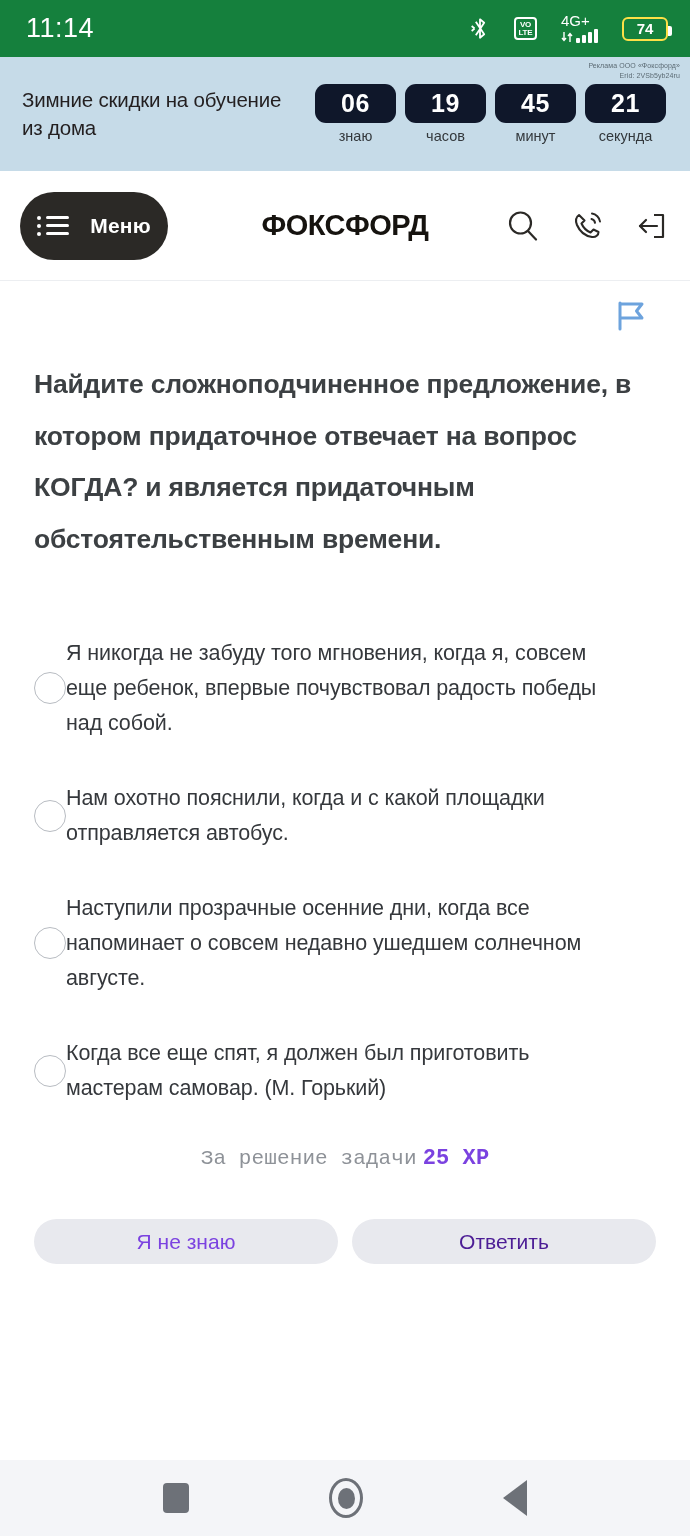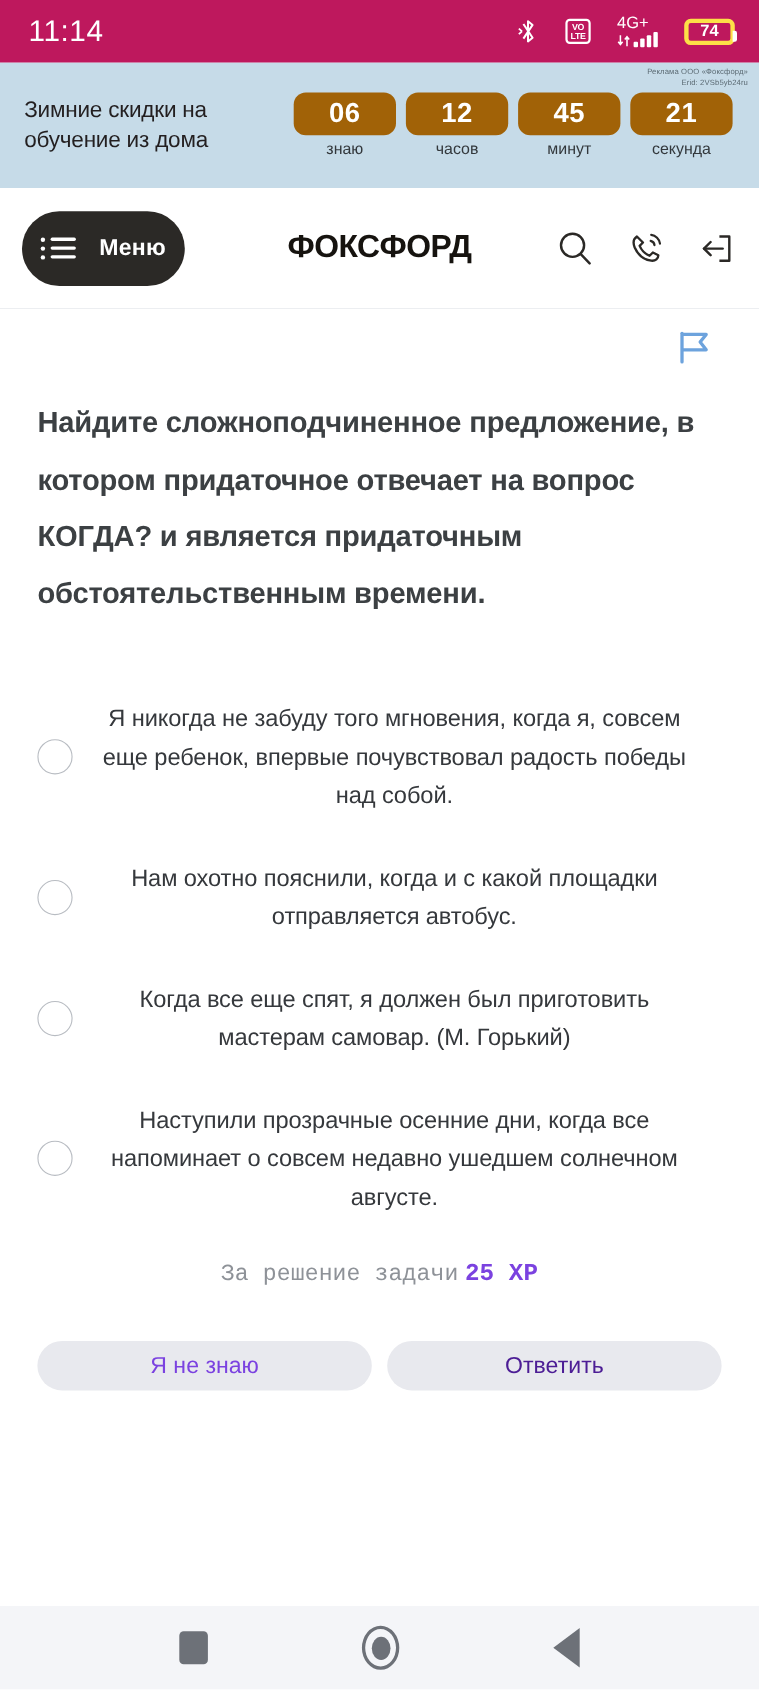--- a/index.html
+++ b/index.html
@@ -7,21 +7,21 @@
     width: 690px; height: 1536px;
     font-family: "Liberation Sans", sans-serif;
     background: #ffffff;
     overflow: hidden;
   }
   body { position: relative; }
 
   
   .status-bar {
     height: 57px; width: 100%;
-    background: #be185d;
+    background: #15803d;
     display: flex; align-items: center; justify-content: space-between;
     padding: 0 22px 0 26px;
     color: #ffffff;
   }
   .status-time { font-size: 27px; font-weight: 400; letter-spacing: .5px; color:#fff; }
   .status-icons { display: flex; align-items: center; gap: 24px; }
   .ic-bt { width: 20px; height: 25px; }
   .ic-volte {
     border: 2px solid #fff; border-radius: 4px;
     width: 23px; height: 23px;
@@ -29,21 +29,21 @@
     line-height: 1;
   }
   .ic-volte span { font-size: 8px; font-weight: 700; letter-spacing: -.2px; color:#fff;}
   .ic-net { display:flex; flex-direction:column; align-items:flex-start; }
   .ic-net .g { font-size: 15px; font-weight: 500; line-height: 14px; color:#fff; }
   .bars { display:flex; align-items:flex-end; gap:2px; height:15px; }
   .bars i { width:4px; background:#fff; border-radius:1px; display:block; }
   .bars i:nth-child(1){height:5px}.bars i:nth-child(2){height:8px}
   .bars i:nth-child(3){height:11px}.bars i:nth-child(4){height:14px}
   .batt {
-    border: 4px solid #fde047; border-radius: 6px;
+    border: 2px solid #fde047; border-radius: 6px;
     width: 46px; height: 24px; display:flex; align-items:center; justify-content:center;
     position: relative;
   }
   .batt::after {
     content:""; position:absolute; right:-6px; top:7px;
     width:4px; height:10px; background:#fff; border-radius:0 2px 2px 0;
   }
   .batt span { font-size: 15px; font-weight: 600; color:#fff; }
 
   
@@ -59,22 +59,22 @@
     line-height: 1.38; max-width: 260px; letter-spacing:-.2px;
   }
   .ad-legal {
     position:absolute; top: 4px; right: 10px;
     text-align: right; color:#5c6b74;
     font-size: 7px; line-height: 1.45; letter-spacing:.1px;
   }
   .timer { display:flex; gap: 9px; margin-left: auto; padding-right: 8px;}
   .t-unit { display:flex; flex-direction:column; align-items:center; }
   .t-box {
-    background:#a16207; color:#fff; border-radius: 11px;
-    width: 93px; height: 39px;
+    background:#0f172a; color:#fff; border-radius: 11px;
+    width: 81px; height: 39px;
     display:flex; align-items:center; justify-content:center;
     font-size: 25px; font-weight: 800; letter-spacing: .5px;
   }
   .t-label { font-size: 14.5px; color:#33383c; margin-top: 5px; font-weight:400;}
 
   
   .site-header {
     height: 110px; background:#fff;
     display:flex; align-items:center;
     padding: 0 22px 0 20px;
@@ -103,22 +103,22 @@
   .content { padding: 0 34px; position: relative; background:#fff; }
   .flag-wrap { display:flex; justify-content:flex-end; padding-top: 18px; padding-right: 8px;}
   .question {
     margin-top: 26px;
     font-size: 26.5px; font-weight: 700; color:#3c4043;
     line-height: 1.95; letter-spacing: -.2px;
   }
 
   .options { margin-top: 70px; }
   .option {
-    display:flex; align-items:center; gap: 20px;
-    margin-bottom: 40px; cursor:pointer;text-align:center;
+    display:flex; align-items:center; 
+    margin-bottom: 40px; cursor:pointer;
   }
   .radio {
     flex: 0 0 auto;
     width: 32px; height: 32px; border-radius:50%;
     border: 1.7px solid #b8bcc2; background:#fff;
   }
   .opt-text {
     font-size: 21.5px; color:#35383c; line-height: 1.63;
     letter-spacing: -.1px; max-width: 545px;
   }
@@ -203,21 +203,21 @@
     <div>Реклама ООО «Фоксфорд»</div>
     <div>Erid: 2VSb5yb24ru</div>
   </div>
   <div class="ad-title">Зимние скидки на обучение из дома</div>
   <div class="timer">
     <div class="t-unit">
       <div class="t-box">06</div>
       <div class="t-label">знаю</div>
     </div>
     <div class="t-unit">
-      <div class="t-box">12</div>
+      <div class="t-box">19</div>
       <div class="t-label">часов</div>
     </div>
     <div class="t-unit">
       <div class="t-box">45</div>
       <div class="t-label">минут</div>
     </div>
     <div class="t-unit">
       <div class="t-box">21</div>
       <div class="t-label">секунда</div>
     </div>
@@ -276,25 +276,25 @@
     <div class="option">
       <span class="radio"></span>
       <span class="opt-text">Я никогда не забуду того мгновения, когда я, совсем еще ребенок, впервые почувствовал радость победы над собой.</span>
     </div>
     <div class="option">
       <span class="radio"></span>
       <span class="opt-text">Нам охотно пояснили, когда и с какой площадки отправляется автобус.</span>
     </div>
     <div class="option">
       <span class="radio"></span>
-      <span class="opt-text">Когда все еще спят, я должен был приготовить мастерам самовар. (М. Горький)</span>
+      <span class="opt-text">Наступили прозрачные осенние дни, когда все напоминает о совсем недавно ушедшем солнечном августе.</span>
     </div>
     <div class="option">
       <span class="radio"></span>
-      <span class="opt-text">Наступили прозрачные осенние дни, когда все напоминает о совсем недавно ушедшем солнечном августе.</span>
+      <span class="opt-text">Когда все еще спят, я должен был приготовить мастерам самовар. (М. Горький)</span>
     </div>
   </div>
 
   <div class="reward">
     <span>За решение задачи</span><span class="xp">25 XP</span>
   </div>
 </div>
 
 <div class="actions">
   <button class="btn idk">Я не знаю</button>

